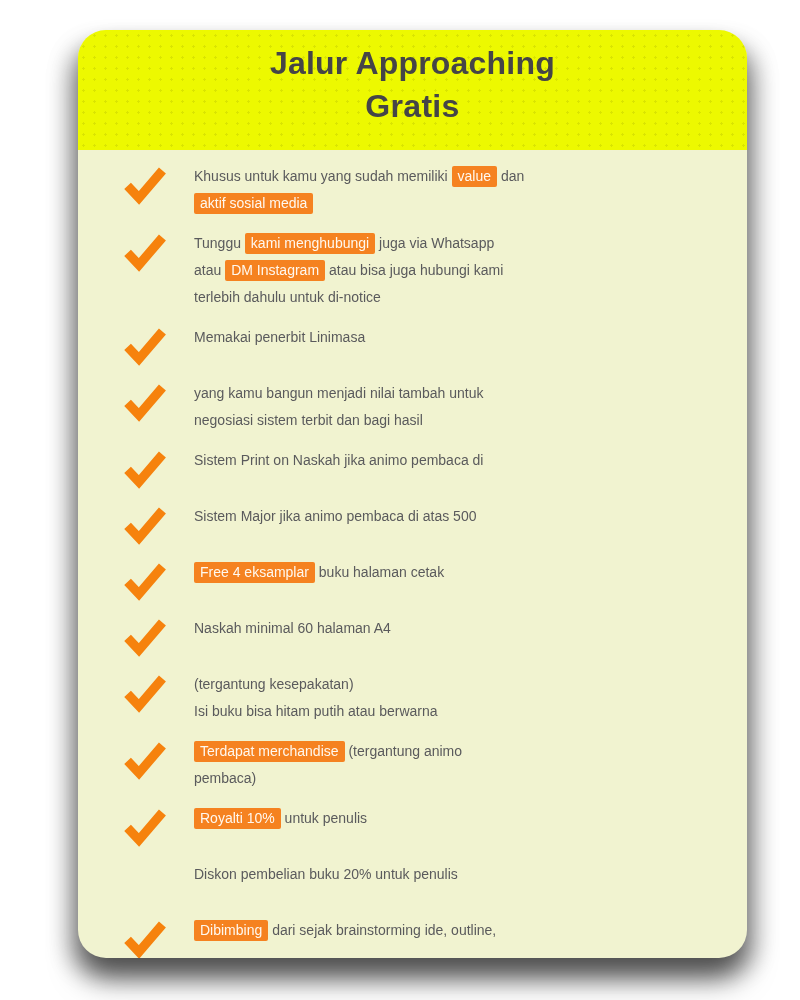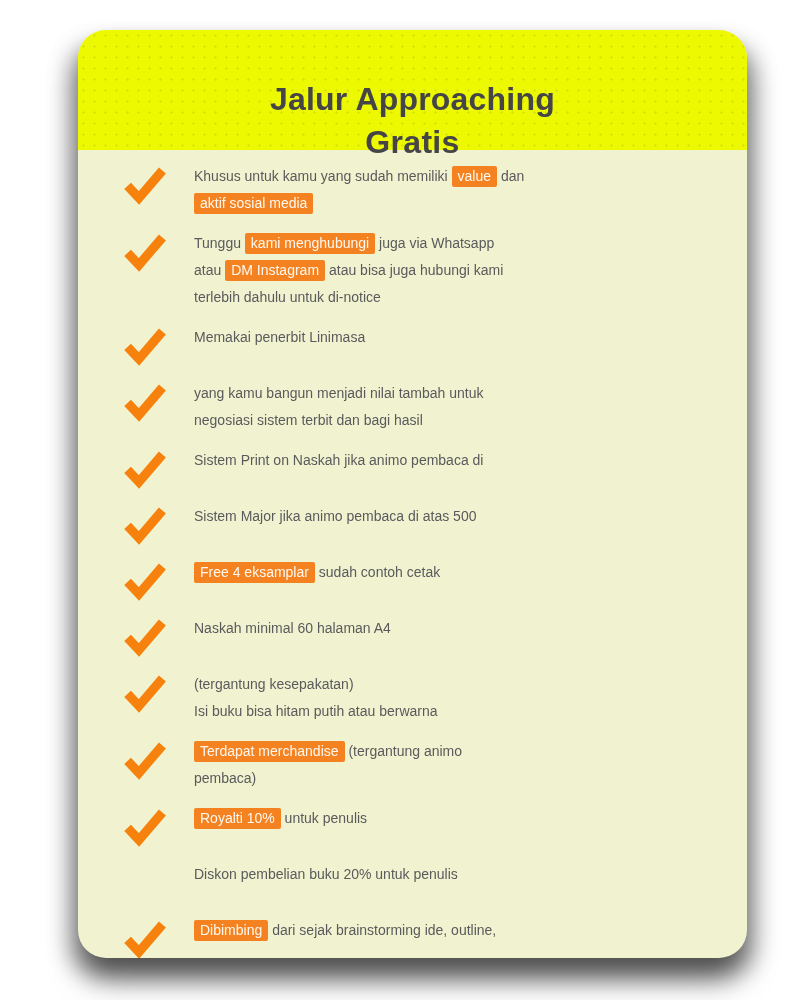--- a/index.html
+++ b/index.html
@@ -35,21 +35,20 @@
     justify-content: flex-start;
     padding-top: 14px;
     box-sizing: border-box;
   }
   .card-title {
     font-size: 32px;
     font-weight: 700;
     color: var(--title-text, #454547);
     line-height: 38px;
     letter-spacing: 0.2px;
-    margin-top: 36px;
   }
   .card-subtitle {
     font-size: 32px;
     font-weight: 700;
     color: var(--title-text, #454547);
     line-height: 48px;
     letter-spacing: 0.3px;
   }
   .checklist {
     padding: 12px 40px 18px 40px;
@@ -156,21 +155,21 @@
           <div class="line"><span>Sistem Major jika animo pembaca di atas 500</span></div>
         </div>
       </div>
       <div class="item">
         <span class="check-col">
           <svg viewBox="0 0 24 24" width="54" height="44" aria-hidden="true">
             <path d="M2.5 13 L8.7 19.6 L21.5 4.6" fill="none" stroke="currentColor" stroke-width="5" stroke-linecap="butt" stroke-linejoin="miter"></path>
           </svg>
         </span>
         <div class="item-text">
-          <div class="line"><span class="hl">Free 4 eksamplar</span><span> sudah contoh cetak</span></div>
+          <div class="line"><span class="hl">Free 4 eksamplar</span><span> buku halaman cetak</span></div>
         </div>
       </div>
       <div class="item">
         <span class="check-col">
           <svg viewBox="0 0 24 24" width="54" height="44" aria-hidden="true">
             <path d="M2.5 13 L8.7 19.6 L21.5 4.6" fill="none" stroke="currentColor" stroke-width="5" stroke-linecap="butt" stroke-linejoin="miter"></path>
           </svg>
         </span>
         <div class="item-text">
           <div class="line"><span>Naskah minimal 60 halaman A4</span></div>

